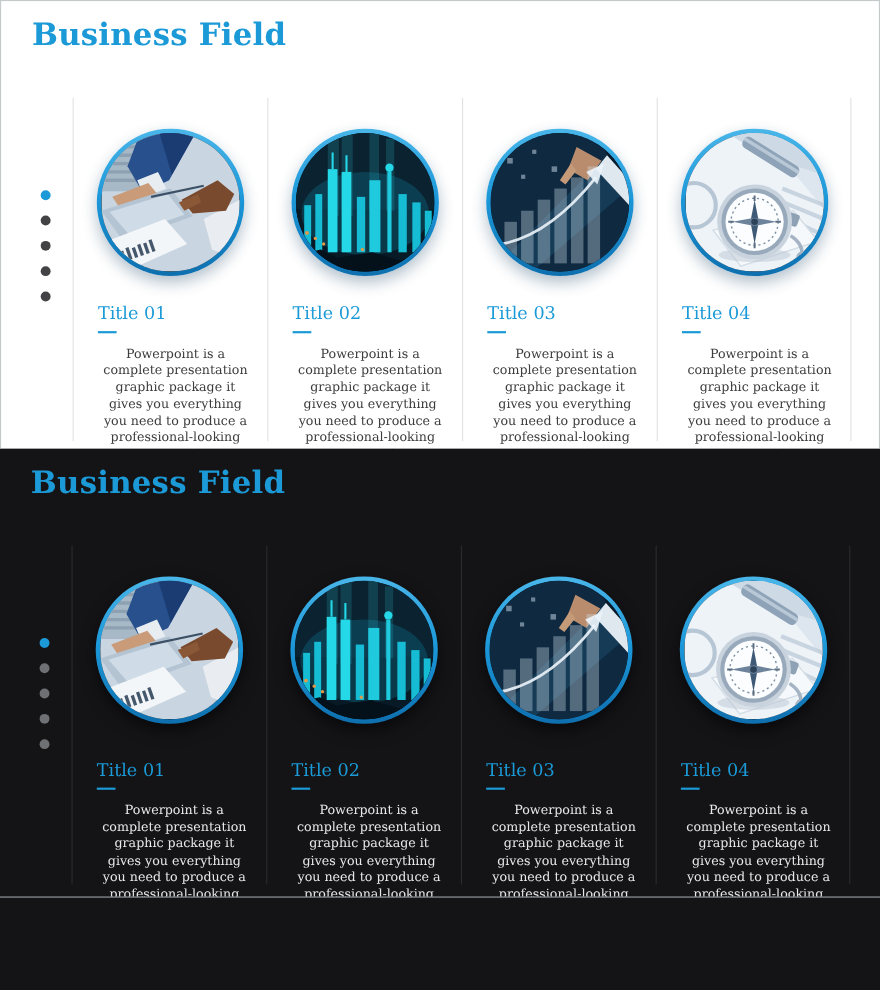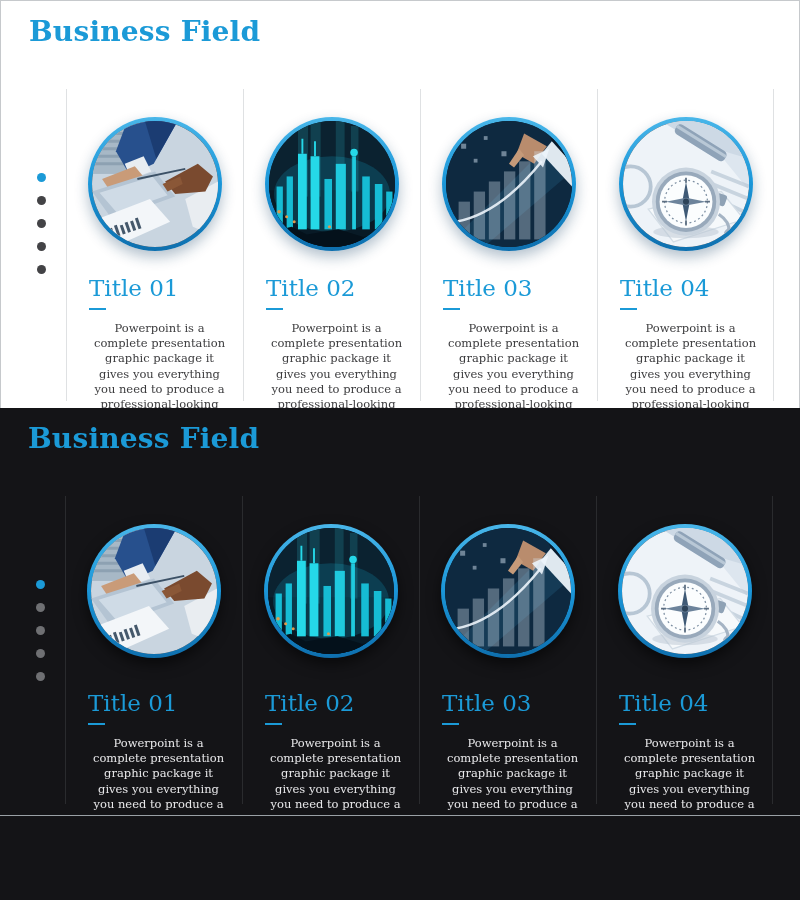--- a/index.html
+++ b/index.html
@@ -36,21 +36,21 @@
     width:134px;height:134px;margin:0 auto;border-radius:50%;
     background:linear-gradient(180deg,#49b6e9 0%,#1b97d9 48%,#0e6fae 100%);
     padding:4px;box-sizing:border-box;
   }
   .slide--light .ring{box-shadow:0 6px 14px rgba(15,60,95,.32);}
   .slide--dark  .ring{box-shadow:0 6px 14px rgba(0,0,0,.55);}
   .photo{width:100%;height:100%;border-radius:50%;overflow:hidden;background:#0b2230;}
   .photo svg{width:100%;height:100%;display:block;}
 
   .card-title{
-    margin:24px 0 0 23px;font-size:23px;font-weight:normal;color:var(--accent);
+    margin:24px 0 0 23px;font-size:16px;font-weight:normal;color:var(--accent);
   }
   .slide--dark .card-title{margin-top:32px;}
   .dash{margin:7px 0 0 23px;width:17px;height:2px;background:var(--accent);}
   .card-desc{
     margin:11px 13px 0 23px;font-size:11.5px;line-height:1.32;color:#3c3c3e;text-align:center;
   }
   .slide--dark .card-desc{color:#e8e8ea;}
 
   .defs{position:absolute;width:0;height:0;overflow:hidden;}
 </style>

